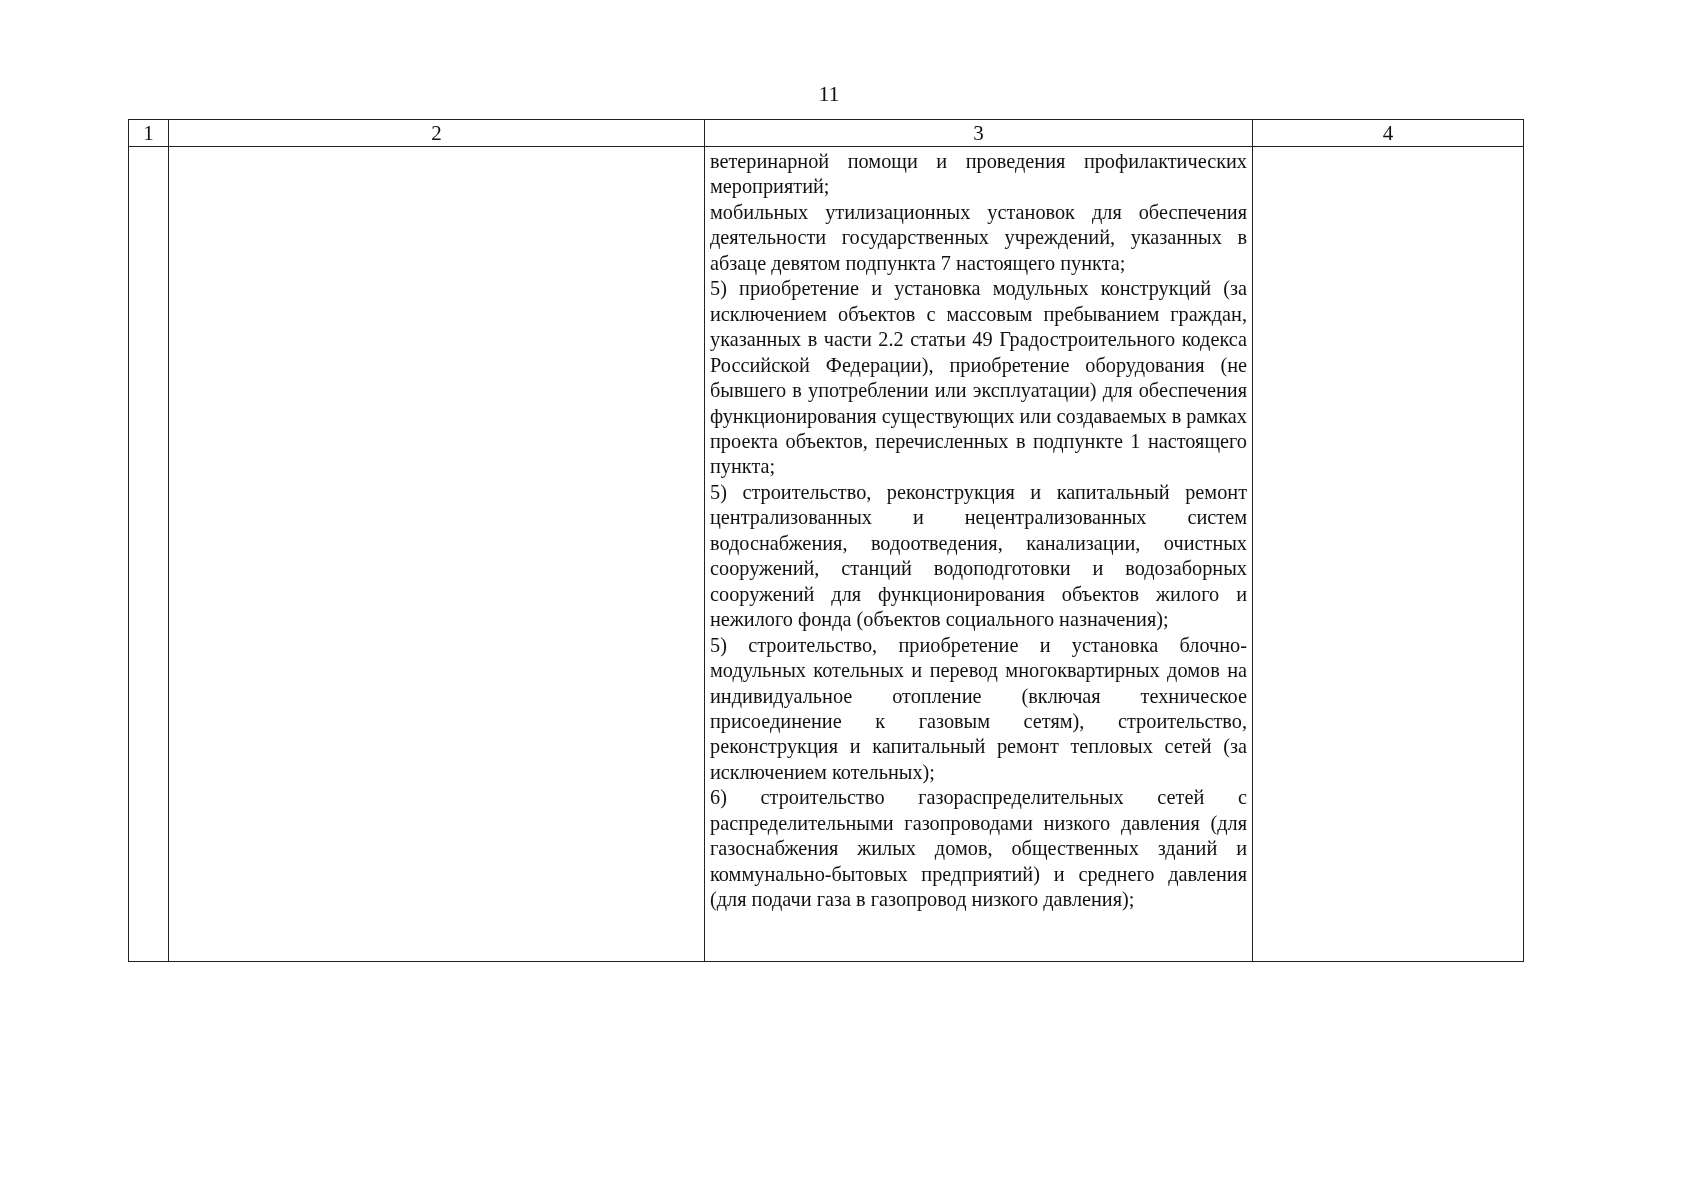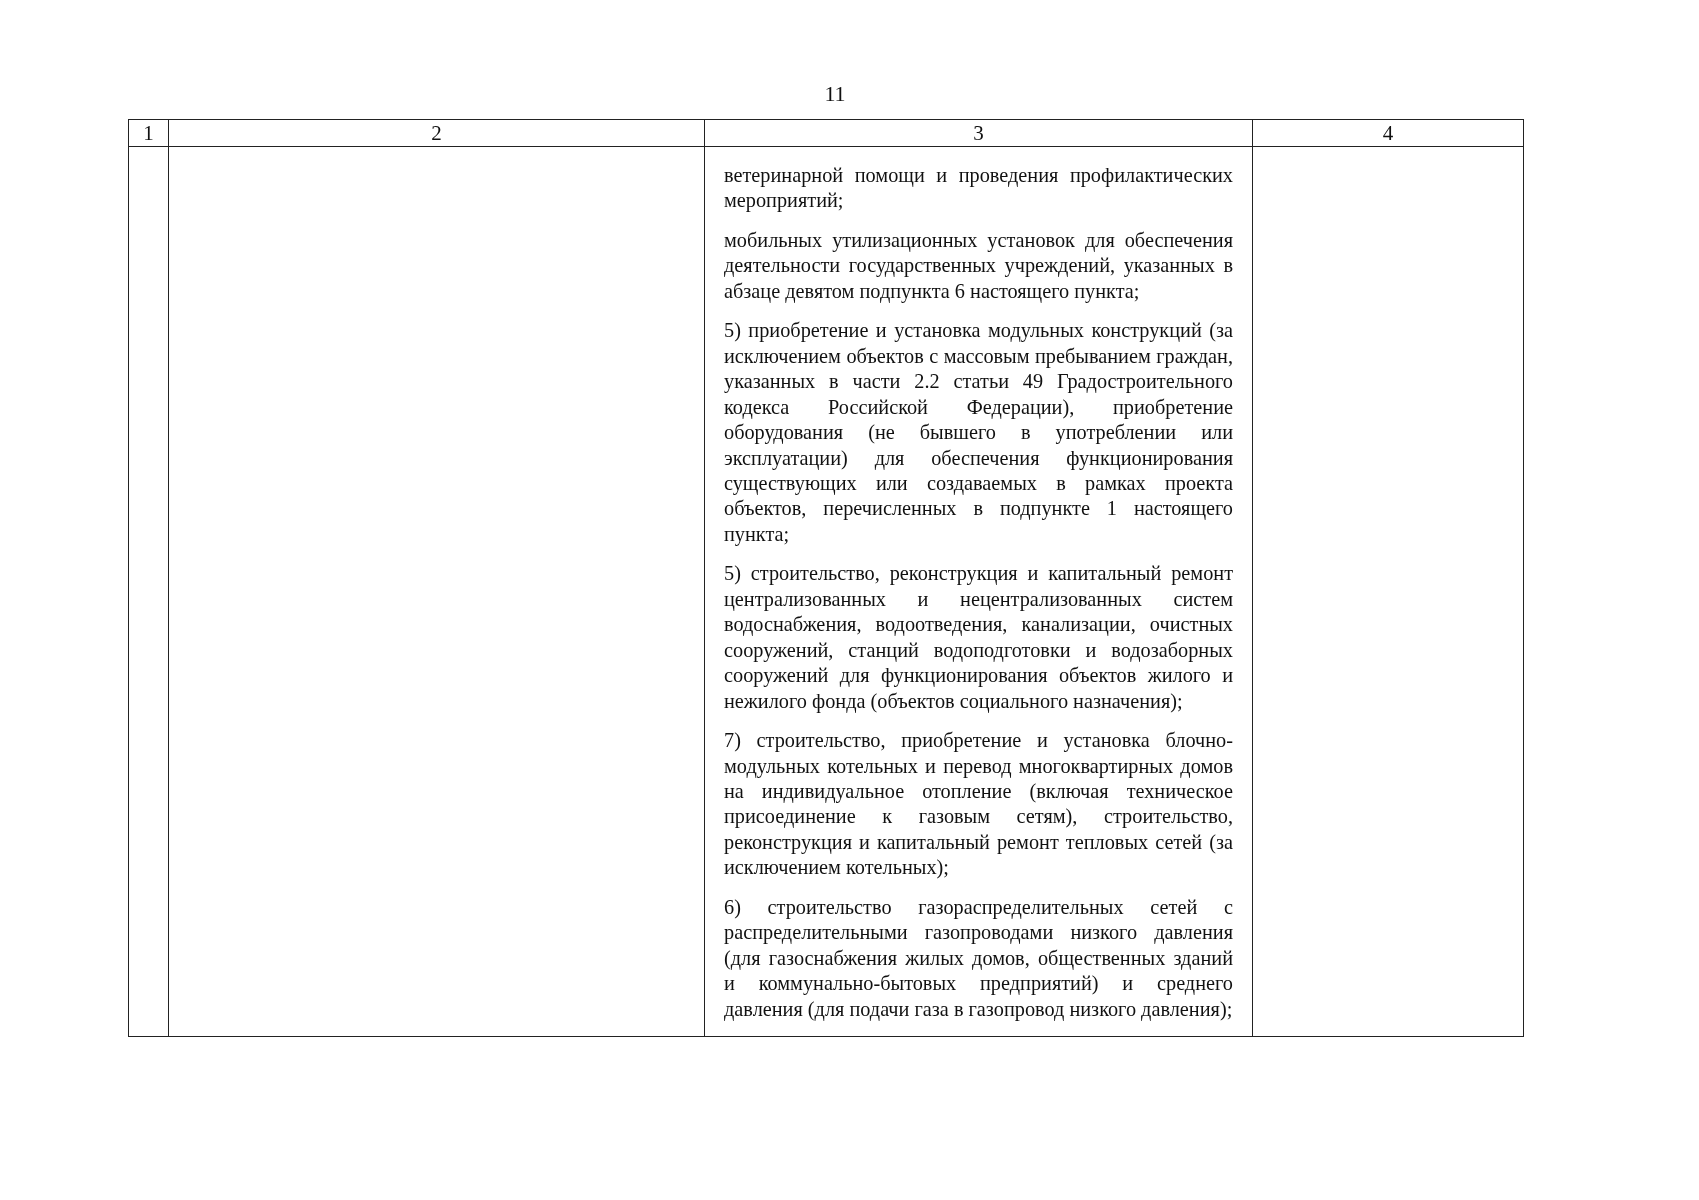--- a/index.html
+++ b/index.html
@@ -11,21 +11,21 @@
     width: 1699px;
     height: 1200px;
     position: relative;
     overflow: hidden;
     font-family: "Liberation Serif", serif;
     color: #111111;
   }
   .page-number {
     position: absolute;
     top: 80px;
-    left: 10px;
+    left: 4px;
     width: 1650px;
     text-align: center;
     font-size: 22px;
     line-height: 28px;
   }
   table.doc-table {
     position: absolute;
     left: 128px;
     top: 119px;
     width: 1395px;
@@ -47,21 +47,21 @@
   col.c1 { width: 40px; }
   col.c2 { width: 536px; }
   col.c3 { width: 548px; }
   col.c4 { width: 271px; }
   .cell-text {
     padding: 2px 5px 0 5px;
     font-size: 20.3px;
     line-height: 25.45px;
   }
   .cell-text p {
-    margin: 14px;
+    margin: 0;
     text-align: justify;
     text-align-last: left;
   }
   .body-row td { height: 814px; }
 </style>
 </head>
 <body>
 
 <div class="page-number">11</div>
 
@@ -80,23 +80,23 @@
       <th>4</th>
     </tr>
   </thead>
   <tbody>
     <tr class="body-row">
       <td></td>
       <td></td>
       <td>
         <div class="cell-text">
           <p>ветеринарной помощи и проведения профилактических мероприятий;</p>
-          <p>мобильных утилизационных установок для обеспечения деятельности государственных учреждений, указанных в абзаце девятом подпункта 6 настоящего пункта;</p>
+          <p>мобильных утилизационных установок для обеспечения деятельности государственных учреждений, указанных в абзаце девятом подпункта 7 настоящего пункта;</p>
           <p>5) приобретение и установка модульных конструкций (за исключением объектов с массовым пребыванием граждан, указанных в части 2.2 статьи 49 Градостроительного кодекса Российской Федерации), приобретение оборудования (не бывшего в употреблении или эксплуатации) для обеспечения функционирования существующих или создаваемых в рамках проекта объектов, перечисленных в подпункте 1 настоящего пункта;</p>
           <p>5) строительство, реконструкция и капитальный ремонт централизованных и нецентрализованных систем водоснабжения, водоотведения, канализации, очистных сооружений, станций водоподготовки и водозаборных сооружений для функционирования объектов жилого и нежилого фонда (объектов социального назначения);</p>
-          <p>7) строительство, приобретение и установка блочно-модульных котельных и перевод многоквартирных домов на индивидуальное отопление (включая техническое присоединение к газовым сетям), строительство, реконструкция и капитальный ремонт тепловых сетей (за исключением котельных);</p>
+          <p>5) строительство, приобретение и установка блочно-модульных котельных и перевод многоквартирных домов на индивидуальное отопление (включая техническое присоединение к газовым сетям), строительство, реконструкция и капитальный ремонт тепловых сетей (за исключением котельных);</p>
           <p>6) строительство газораспределительных сетей с распределительными газопроводами низкого давления (для газоснабжения жилых домов, общественных зданий и коммунально-бытовых предприятий) и среднего давления (для подачи газа в газопровод низкого давления);</p>
         </div>
       </td>
       <td></td>
     </tr>
   </tbody>
 </table>
 
 </body></html>

